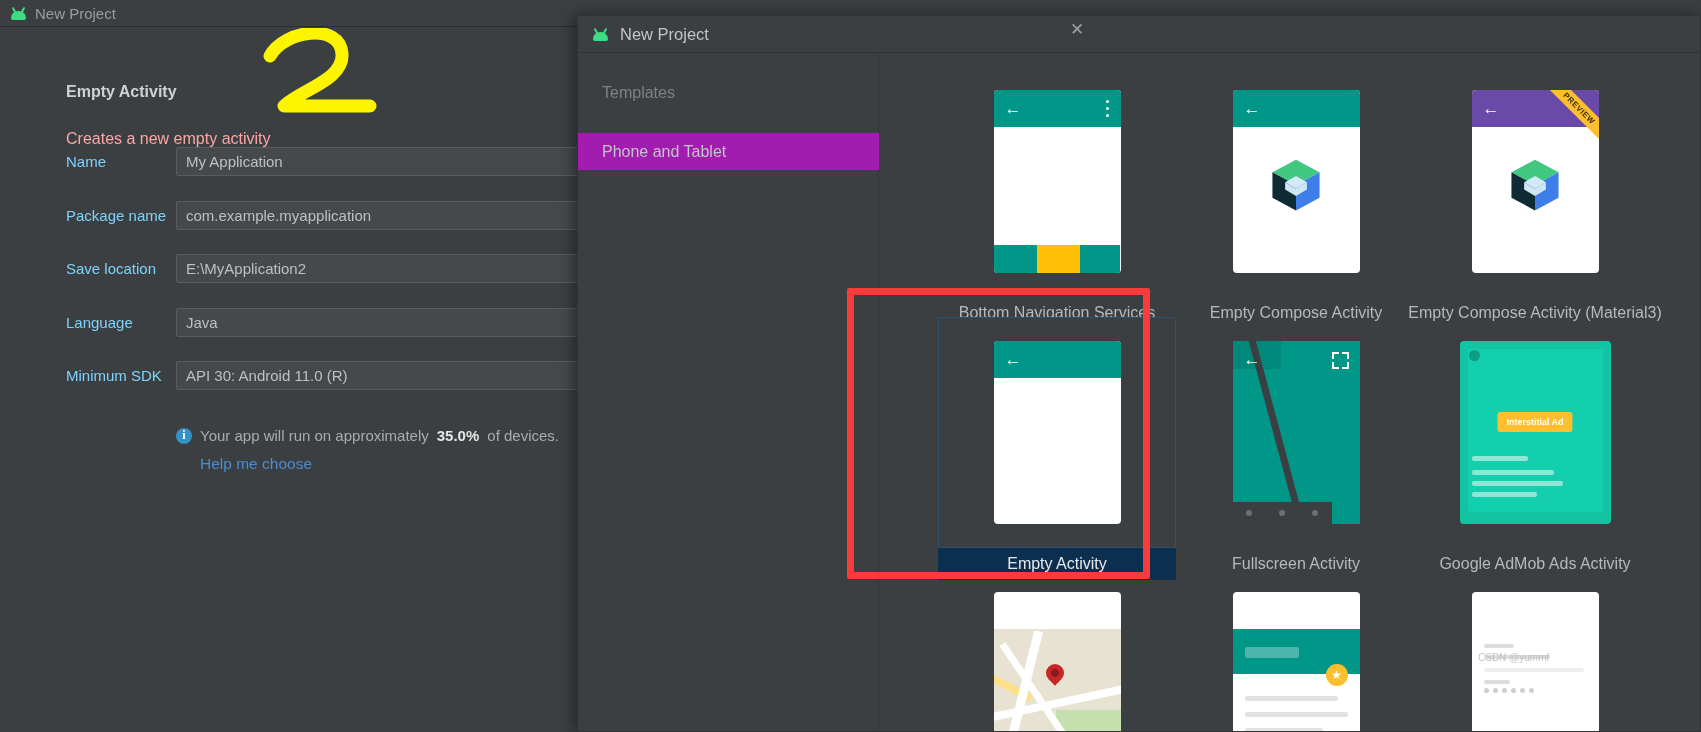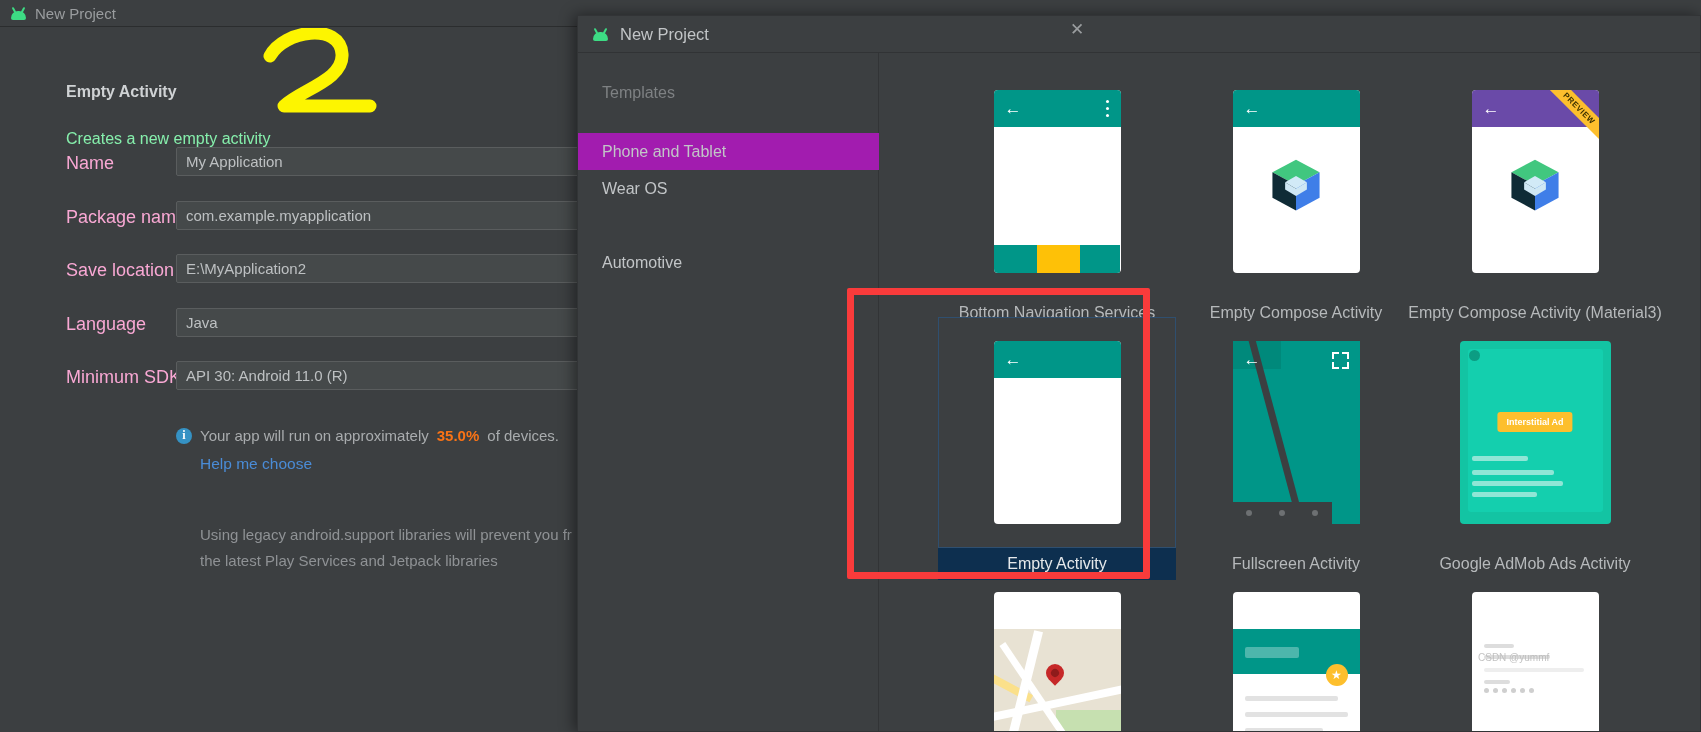--- a/index.html
+++ b/index.html
@@ -34,44 +34,44 @@
   .android-glyph .ear.r { left: 12px; transform: rotate(28deg); }
 
   .bg-body { position: absolute; left: 0; top: 27px; width: 1701px; height: 705px; background: #3c3f41; }
 
   .wiz-head-title {
     position: absolute; left: 66px; top: 56px;
     font-size: 16px; font-weight: bold; color: #cfd2d4;
   }
   .wiz-head-sub {
     position: absolute; left: 66px; top: 103px;
-    font-size: 16px; color: #86efac;
+    font-size: 16px; color: #fca5a5;
   }
   .form-label {
-    position: absolute; font-size: 18px; color: #f9a8d4; white-space: nowrap;
+    position: absolute; font-size: 15px; color: #7dd3fc; white-space: nowrap;
   }
   .form-field {
     position: absolute; left: 176px; height: 29px;
     background: #45494a; border: 1px solid #5a5d5e; border-radius: 2px;
     display: flex; align-items: center; padding-left: 9px;
     font-size: 15px; color: #bdc0c2; width: 980px;
   }
 
   .info-line {
     position: absolute; left: 176px; top: 400px;
     font-size: 15px; color: #a9acae; display: flex; align-items: center; gap: 8px;
     white-space: nowrap;
   }
   .info-icon {
     width: 16px; height: 16px; border-radius: 50%;
     background: #3592c4; color: #fff; font-size: 12px; font-weight: bold;
     display: flex; align-items: center; justify-content: center;
     font-family: "Liberation Serif", serif;
   }
-  .info-line b { color: #f97316; }
+  .info-line b { color: #e5e5e5; }
   .help-link {
     position: absolute; left: 200px; top: 428px;
     font-size: 15.5px; color: #4a8cd7;
   }
 
   .chk-row { position: absolute; left: 176px; top: 470px; display: flex; align-items: center; gap: 11px; }
   .chk-box {
     width: 15px; height: 15px; border: 1px solid #6b6f71; background: #3c3f41; border-radius: 1px;
   }
   .chk-label { font-size: 15.5px; color: #a9acae; white-space: nowrap; }
@@ -300,22 +300,20 @@
       <div class="form-field" style="top:334px;">API 30: Android 11.0 (R)</div>
 
       <div class="info-line">
         <span class="info-icon">i</span>
         <span>Your app will run on approximately</span>
         <b>35.0%</b>
         <span>of devices.</span>
       </div>
       <div class="help-link">Help me choose</div>
 
-      <div class="chk-desc">Using legacy android.support libraries will prevent you fr
-the latest Play Services and Jetpack libraries</div>
 
       <div class="ide-blue">Open (Ctrl+Alt+Shift+O)   Hide   ...</div>
     </div>
 
     <svg class="annot2" viewBox="0 0 170 110">
       <path d="M8 28 C 22 2, 78 -6, 80 26 C 82 52, 38 62, 22 78 L 108 78" fill="none" stroke="#fdf500" stroke-width="13" stroke-linecap="round" stroke-linejoin="round"></path>
     </svg>
     <div class="annot-bar"></div>
   </div>
 
@@ -328,26 +326,20 @@
           <span class="body"></span>
       </span>
       <span class="dlg-title-text">New Project</span>
     </div>
     <div class="dlg-close">✕</div>
 
     <div class="dlg-sidebar">
       <div class="side-header">Templates</div>
       <div class="side-item selected" style="top:80px;">
         <span>Phone and Tablet</span>
-      </div>
-      <div class="side-item" style="top:117px;">
-        <span>Wear OS</span>
-      </div>
-      <div class="side-item" style="top:191px;">
-        <span>Automotive</span>
       </div>
     </div>
 
     <div class="dlg-content">
 
       <div class="tpl" style="left:58px; top:13px;">
         <div class="tpl-frame">
           <div class="phone">
             <div class="appbar">
                 <span class="ico-back">←</span>

